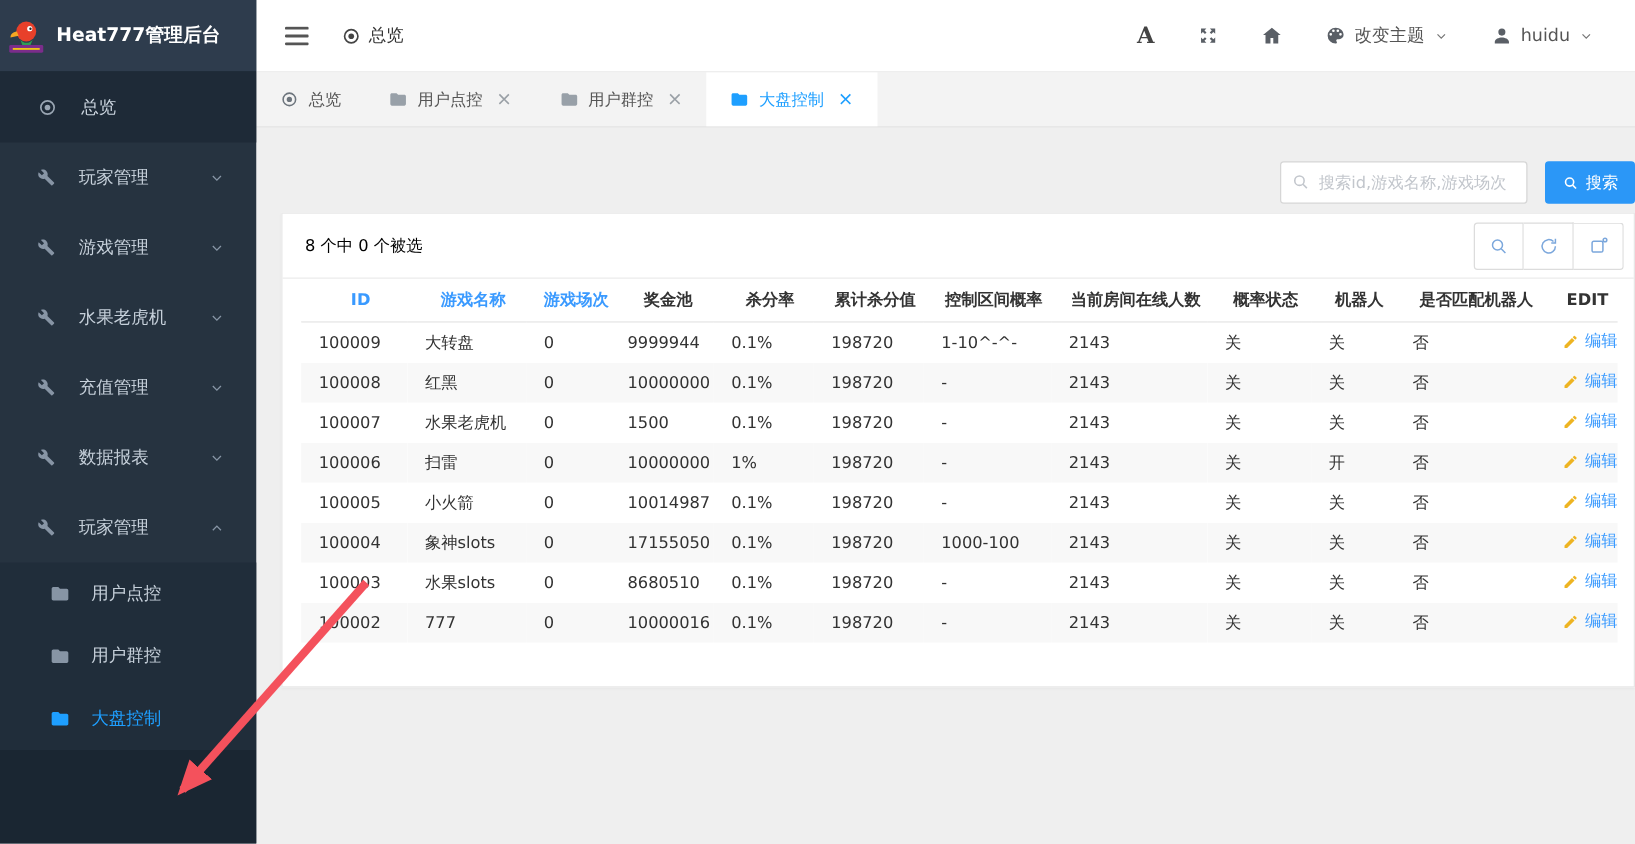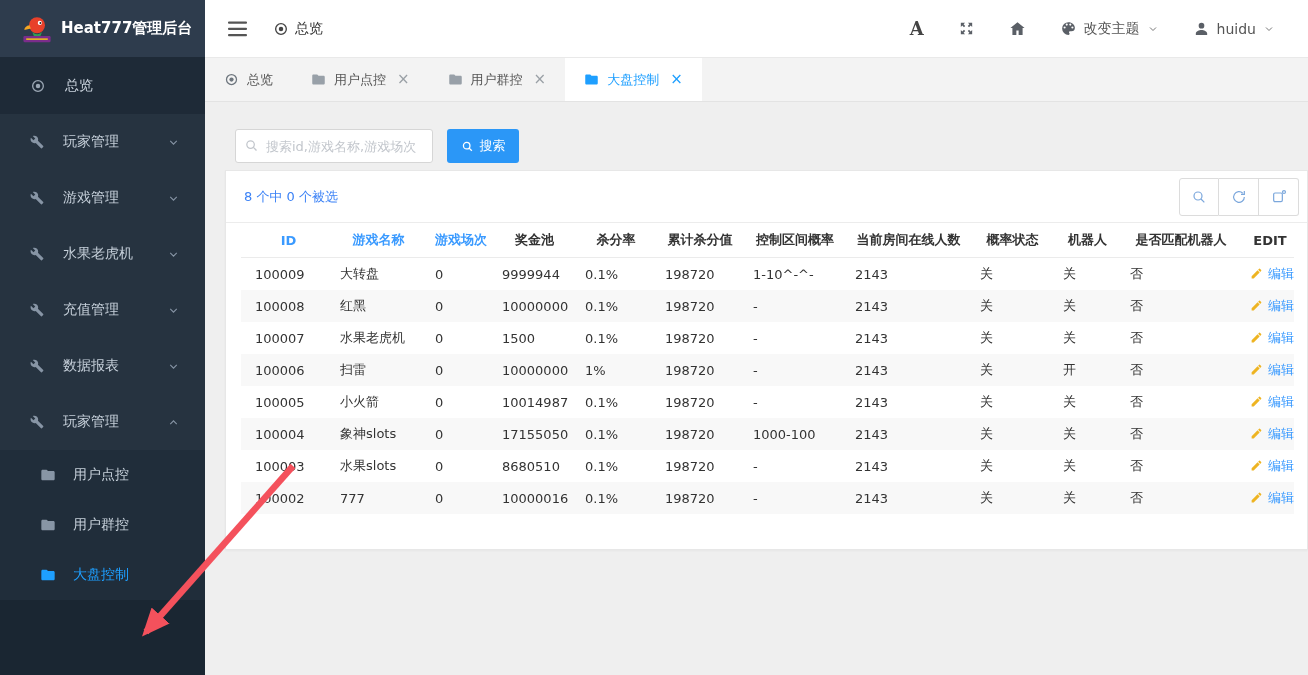--- a/index.html
+++ b/index.html
@@ -1,21 +1,21 @@
 <!DOCTYPE html>
 <html><head>
 <meta charset="utf-8">
 <style>
   html,body{margin:0;padding:0;}
   body{font-family:"DejaVu Sans","Liberation Sans",sans-serif;background:#efefef;}
   .screen{position:relative;width:1308px;height:675px;overflow:hidden;background:#efefef;}
 
   
   .sidebar{position:absolute;left:0;top:0;width:205px;height:675px;background:#263340;display:flex;flex-direction:column;z-index:5;}
-  .logo{height:57px;background:#2e3c4d;display:flex;align-items:center;padding-left:22px;gap:9px;flex:none;}
+  .logo{height:57px;background:#2e3c4d;display:flex;align-items:center;padding-left:6px;gap:9px;flex:none;}
   .logo-title{color:#fff;font-size:15px;font-weight:bold;}
   .side-overview{height:57px;background:#1e2a37;display:flex;align-items:center;padding-left:30px;gap:19px;color:#ccd5df;font-size:14px;flex:none;cursor:pointer;}
   .side-item{height:56px;display:flex;align-items:center;padding:0 25px 0 30px;gap:19px;color:#c6d0da;font-size:14px;cursor:pointer;flex:none;}
   .side-item .side-label{flex:1;}
   .icon{display:inline-flex;}
   .icon svg{display:block;}
   .eye-ic svg{width:16px;height:16px;fill:#9aa6b3;}
   .wrench-ic svg{width:14px;height:14px;fill:#8795a5;}
   .chev-ic svg{width:13px;height:13px;stroke:#8795a5;fill:none;stroke-width:2;}
   .submenu{background:#202d3a;flex:none;}
@@ -41,32 +41,32 @@
   .tabbar{height:43px;background:#f3f3f3;border-bottom:1px solid #e3e3e3;display:flex;flex:none;}
   .tab{display:flex;align-items:center;gap:8px;padding:0 19px;font-size:13px;color:#555;cursor:pointer;}
   .tab .t-icon svg{width:15px;height:15px;fill:#98a0a8;}
   .tab .t-eye svg{fill:#6d757d;}
   .tab.active{background:#fff;color:#1e9fff;}
   .tab.active .t-icon svg{fill:#1e9fff;}
   .tab-close{font-size:15px;color:#9aa0a6;margin-left:3px;line-height:1;}
   .tab.active .tab-close{color:#1e9fff;}
 
   .content{flex:1;position:relative;}
-  .search-row{display:flex;gap:14px;margin:27px 0 0 30px;}
+  .search-row{display:flex;gap:14px;margin:27px 0 0 30px;justify-content:flex-end;}
   .search-box{position:relative;}
   .search-input{width:198px;height:34px;box-sizing:border-box;border:1px solid #d6d6d6;border-radius:3px;padding:0 8px 0 30px;font-size:13px;color:#333;outline:none;background:#fff;font-family:inherit;}
   .search-input::placeholder{color:#c2c6cc;}
   .search-glyph{position:absolute;left:9px;top:9px;color:#c2c6cc;}
   .search-glyph svg{width:15px;height:15px;stroke:#c2c6cc;fill:none;stroke-width:2;}
   .search-btn{width:72px;height:34px;background:#2b97f7;border:none;border-radius:3px;color:#fff;font-size:13px;display:flex;align-items:center;justify-content:center;gap:6px;cursor:pointer;font-family:inherit;}
   .search-btn svg{width:13px;height:13px;stroke:#fff;fill:none;stroke-width:2.4;}
 
   .card{margin:7px 0 0 20px;background:#fff;border:1px solid #e7e7e7;box-shadow:0 1px 2px rgba(0,0,0,.04);height:380px;box-sizing:border-box;}
   .card-toolbar{height:51px;display:flex;align-items:center;padding:0 8px 0 18px;border-bottom:1px solid #ececec;}
-  .selection-text{color:#3b82f6;font-size:13px;}
+  .selection-text{color:#000000;font-size:13px;}
   .btn-group{margin-left:auto;display:flex;}
   .tool-btn{width:40px;height:38px;background:#fff;border:1px solid #dcdcdc;display:flex;align-items:center;justify-content:center;cursor:pointer;color:#6f9ed9;padding:0;}
   .tool-btn + .tool-btn{border-left:none;}
   .tool-btn:first-child{border-radius:3px 0 0 3px;}
   .tool-btn:last-child{border-radius:0 3px 3px 0;}
   .tool-btn svg{width:16px;height:16px;stroke:#7ba7dc;fill:none;stroke-width:1.8;}
 
   table{width:calc(100% - 30px);margin:0 15px;border-collapse:collapse;table-layout:fixed;font-size:13px;}
   thead th{height:34px;text-align:center;padding:0 4px 0 14px;color:#333;font-weight:700;border-bottom:1px solid #ebebeb;white-space:nowrap;overflow:hidden;}
   thead th.sortable{color:#3a9aff;cursor:pointer;}

